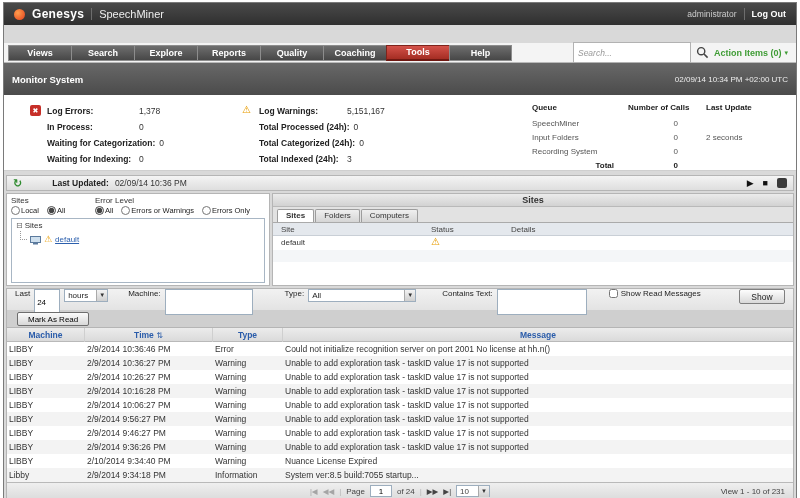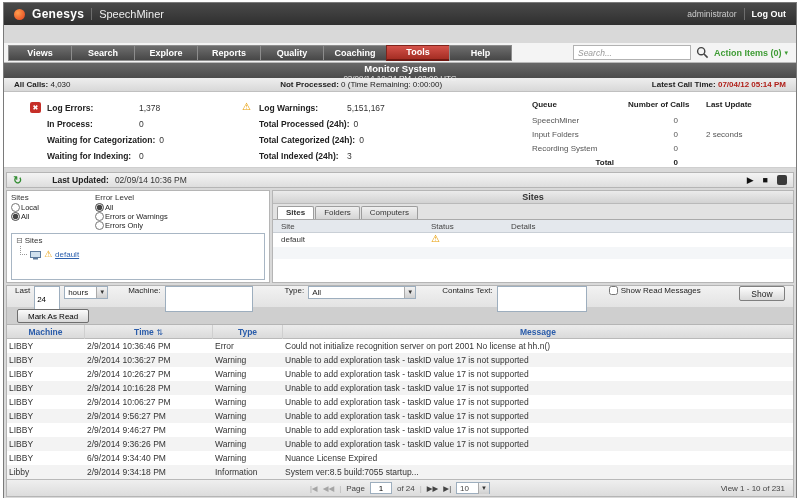--- a/index.html
+++ b/index.html
@@ -16,27 +16,27 @@
 .user{color:#ccc;font-size:8.5px;}
 .logout{color:#fff;font-weight:bold;font-size:9px;text-decoration:none;cursor:pointer;}
 
 
 .navrow{background:#f4f4f4;display:flex;align-items:center;padding:2px 4px;border-bottom:1px solid #b9b9b9;height:20px;margin-top:18px;}
 .tabs{display:flex;}
 .tab{width:63px;height:16px;line-height:14px;text-align:center;color:#fff;font-weight:bold;font-size:9px;background:linear-gradient(#6e6e6e,#474747);border:1px solid #8d8d8d;border-right:none;cursor:pointer;}
 .tab:last-child{border-right:1px solid #8d8d8d;}
 .tab.active{background:linear-gradient(#d4524a,#a42d23);border-color:#7e241c;border-bottom:2px solid #6f1812;line-height:12px;}
 .nav-right{margin-left:auto;display:flex;align-items:center;gap:5px;padding-right:4px;}
-.search{width:118px;height:15px;border:1px solid #b2b2b2;font-size:8.5px;padding:0 4px;font-family:inherit;}
+.search{width:118px;height:21px;border:1px solid #b2b2b2;font-size:8.5px;padding:0 4px;font-family:inherit;}
 .search::placeholder{color:#999;font-style:italic;}
 .action-items{color:#3f9c35;font-weight:bold;font-size:9px;display:flex;align-items:center;gap:3px;cursor:pointer;}
 .caret{font-size:7px;}
 
 
-.titlebar{height:15px;background:linear-gradient(#686868,#4b4b4b);color:#fff;display:flex;align-items:center;justify-content:space-between;padding:0 8px;flex-direction:column;}
+.titlebar{height:15px;background:linear-gradient(#686868,#4b4b4b);color:#fff;display:flex;align-items:center;justify-content:space-between;padding:16px 8px;}
 .titlebar .t{font-weight:bold;font-size:9.5px;}
 .titlebar .ts{font-size:8px;color:#eee;}
 .summary{height:14px;background:linear-gradient(#eee,#d8d8d8);border-bottom:1px solid #c0c0c0;display:flex;align-items:center;justify-content:space-between;padding:0 10px;font-size:8px;}
 .bld{font-weight:bold;}
 .red{color:#b0201a;font-weight:bold;}
 
 
 .stats{background:#fff;padding:8px 14px 4px 26px;display:flex;height:76px;border-bottom:1px solid #cfcfcf;}
 .stat-col{display:flex;gap:6px;}
 .col1{width:212px;}
@@ -68,21 +68,21 @@
 .pp{font-size:9px;color:#111;cursor:pointer;line-height:9px;}
 .panel-menu{width:10px;height:10px;background:#3a3a3a;border-radius:2px;cursor:pointer;}
 
 
 .panels{display:flex;gap:2px;margin:2px;height:93px;}
 .left-panel{width:264px;background:#fff;border:1px solid #b5b5b5;padding:2px 4px;display:flex;flex-direction:column;}
 .lp-filters{display:flex;font-size:7.5px;color:#222;}
 .lp-g1{width:84px;}
 .lp-g2{flex:1;}
 .lp-label{font-size:8px;color:#333;margin-bottom:1px;}
-.lp-radios{display:flex;align-items:flex-start;gap:0;flex-direction:column;}
+.lp-radios{display:flex;align-items:center;gap:8px;}
 .lp-radios label{display:flex;align-items:center;gap:1px;white-space:nowrap;cursor:pointer;font-size:7.5px;}
 input[type=radio],input[type=checkbox]{width:9px;height:9px;margin:0;accent-color:#444;}
 .tree{flex:1;border:1px solid #a8b6c4;margin-top:3px;padding:2px 4px;font-size:8px;background:#fff;overflow:hidden;}
 .tree-root{display:flex;align-items:center;gap:2px;color:#333;}
 .tree-toggle{color:#666;font-size:8px;cursor:pointer;}
 .tree-child{display:flex;align-items:flex-end;gap:3px;margin-left:4px;height:15px;}
 .tree-elbow{width:7px;height:9px;border-left:1px dotted #999;border-bottom:1px dotted #999;margin-bottom:5px;}
 .tree-link{color:#2b5fad;text-decoration:underline;cursor:pointer;margin-bottom:1px;}
 .tree .warn-icon{font-size:9px;margin-bottom:1px;}
 .right-panel{flex:1;background:#fff;border:1px solid #b5b5b5;display:flex;flex-direction:column;}
@@ -168,25 +168,20 @@
         <span class="caret">▾</span>
       </span>
     </div>
   </div>
 
   <div class="titlebar">
     <span class="t">Monitor System</span>
     <span class="ts">02/09/14 10:34 PM +02:00 UTC</span>
   </div>
 
-  <div class="summary">
-    <span><span class="bld">All Calls:</span> <span>4,030</span></span>
-    <span><span class="bld">Not Processed:</span> <span>0 (Time Remaining: 0:00:00)</span></span>
-    <span><span class="bld">Latest Call Time:</span> <span class="red">07/04/12 05:14 PM</span></span>
-  </div>
 
   <div class="stats">
     <div class="stat-col col1">
       <span class="err-icon">✖</span>
       <div class="stat-rows">
         <div class="stat-row">
             <span class="sl">Log Errors:</span>
             <span class="sv">1,378</span>
           </div>
         <div class="stat-row">
@@ -411,21 +406,21 @@
         <div>Unable to add exploration task - taskID value 17 is not supported</div>
     </div>
     <div class="mrow alt">
       <div>LIBBY</div>
         <div>2/9/2014 9:36:26 PM</div>
         <div>Warning</div>
         <div>Unable to add exploration task - taskID value 17 is not supported</div>
     </div>
     <div class="mrow">
       <div>LIBBY</div>
-        <div>6/9/2014 9:34:40 PM</div>
+        <div>2/10/2014 9:34:40 PM</div>
         <div>Warning</div>
         <div>Nuance License Expired</div>
     </div>
     <div class="mrow alt">
       <div>Libby</div>
         <div>2/9/2014 9:34:18 PM</div>
         <div>Information</div>
         <div>System ver:8.5 build:7055 startup...</div>
     </div>
 

